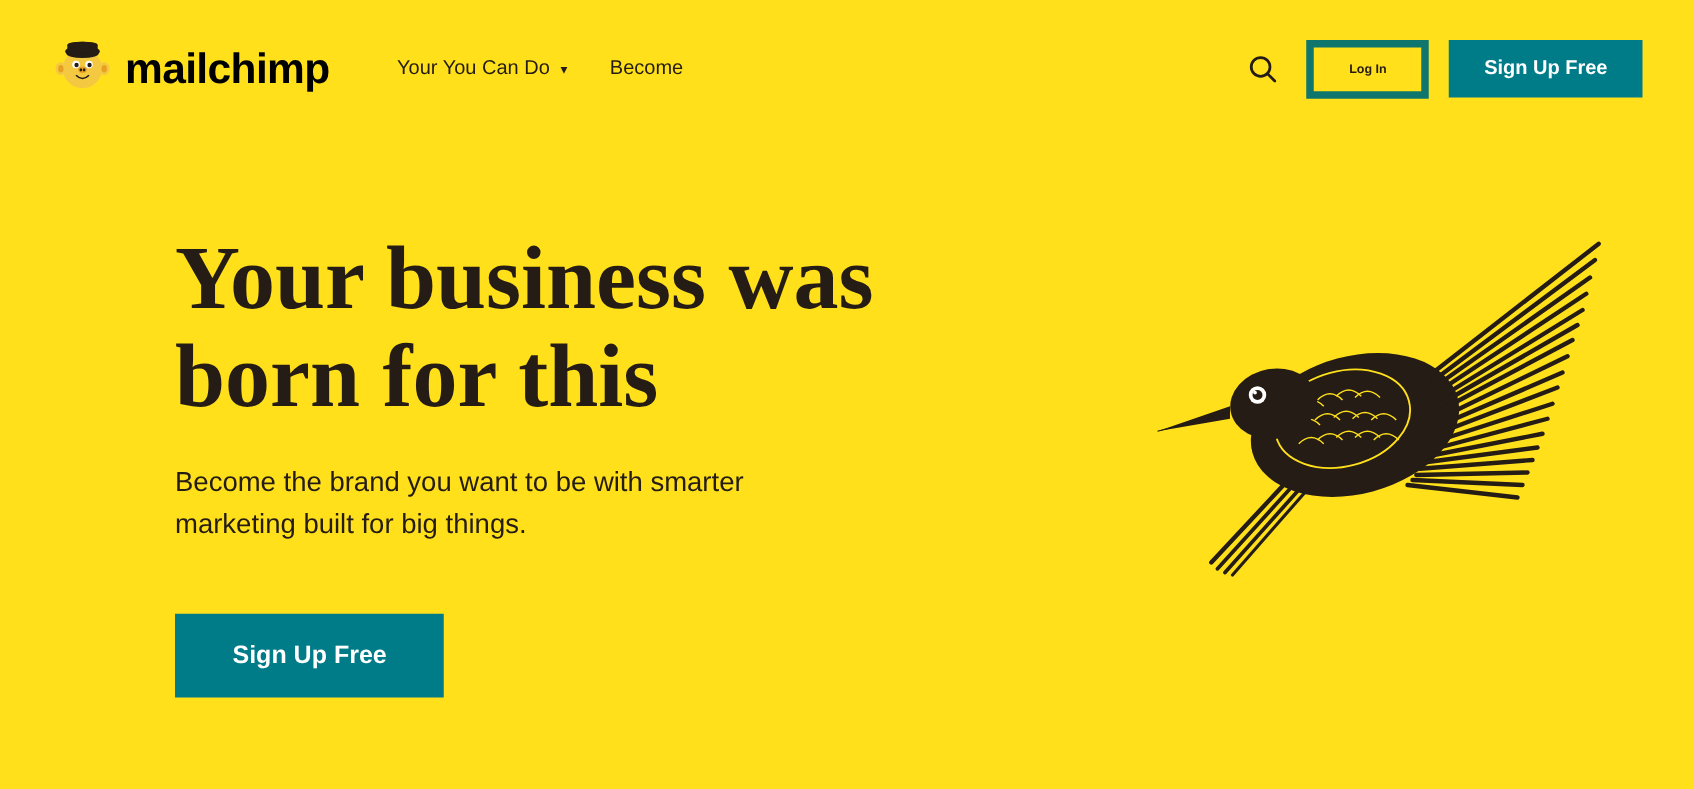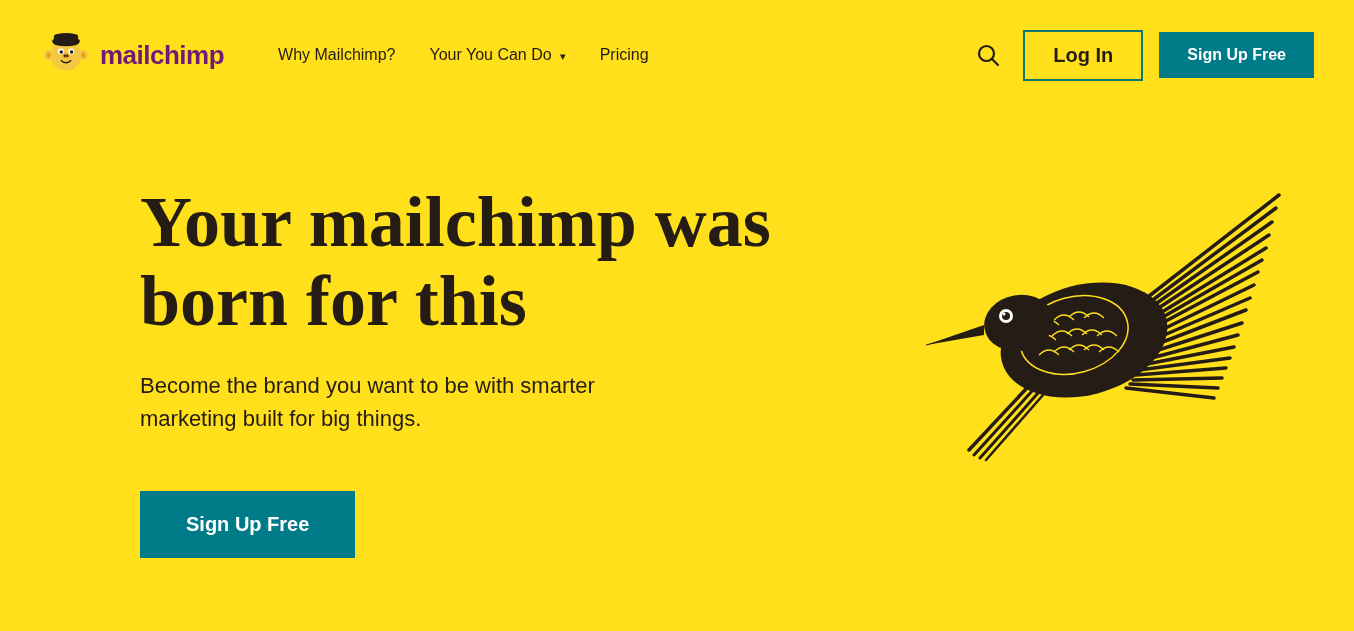--- a/index.html
+++ b/index.html
@@ -22,23 +22,23 @@
 
     .logo-area {
       display: flex;
       align-items: center;
       gap: 8px;
       margin-right: 40px;
       text-decoration: none;
     }
 
     .logo-text {
-      font-size: 26px;
+      font-size: 34px;
       font-weight: 800;
-      color: #701a75;
+      color: #000000;
       letter-spacing: -0.5px;
       text-align: right;
     }
 
     .nav-links {
       display: flex;
       align-items: center;
       gap: 6px;
       flex: 1;
     }
@@ -62,24 +62,24 @@
     .search-icon-btn {
       background: none;
       border: none;
       cursor: pointer;
       padding: 8px;
       display: flex;
       align-items: center;
     }
 
     .login-btn {
-      border: 2px solid #0f766e;
+      border: 6px solid #0f766e;
       background: transparent;
       color: #241C15;
-      font-size: 20px;
+      font-size: 10px;
       font-weight: 600;
       padding: 12px 28px;
       cursor: pointer;
       white-space: nowrap;
     }
 
     .signup-btn-nav {
       background: #007C89;
       color: #fff;
       font-size: 16px;
@@ -184,44 +184,43 @@
       <ellipse cx="50" cy="30" rx="2.5" ry="3.5" fill="#E8A020"></ellipse>
 
       <ellipse cx="30" cy="16" rx="15" ry="4" fill="#241C15"></ellipse>
       <rect x="16" y="8" width="28" height="8" fill="#241C15"></rect>
       <ellipse cx="30" cy="8" rx="14" ry="3" fill="#241C15"></ellipse>
     </svg>
     <span class="logo-text">mailchimp</span>
   </div>
 
   <div class="nav-links">
-    <a class="nav-link">Why Mailchimp?</a>
     <a class="nav-link">
       <span>Your You Can Do</span>
       <span style="font-size:11px; margin-left:4px;">▾</span>
     </a>
-    <a class="nav-link">Pricing</a>
+    <a class="nav-link">Become</a>
   </div>
 
   <div class="nav-right">
     <button class="search-icon-btn">
       <svg width="22" height="22" viewBox="0 0 22 22" fill="none" xmlns="http://www.w3.org/2000/svg">
         <circle cx="9.5" cy="9.5" r="7.5" stroke="#241C15" stroke-width="2.2"></circle>
         <line x1="15.5" y1="15.5" x2="21" y2="21" stroke="#241C15" stroke-width="2.2" stroke-linecap="round"></line>
       </svg>
     </button>
     <button class="login-btn">Log In</button>
     <button class="signup-btn-nav">Sign Up Free</button>
   </div>
 </nav>
 
 <section class="hero">
   <div class="hero-content">
     <h1 class="hero-title">
-      <span>Your mailchimp was</span><br>
+      <span>Your business was</span><br>
       <span>born for this</span>
     </h1>
     <p class="hero-subtitle">Become the brand you want to be with smarter marketing built for big things.</p>
     <button class="signup-btn-hero">Sign Up Free</button>
   </div>
 
   <div class="bird-area">
     <svg width="400" height="380" viewBox="0 0 400 380" xmlns="http://www.w3.org/2000/svg">
 
       <ellipse cx="200" cy="200" rx="85" ry="55" fill="#241C15" transform="rotate(-15 200 200)"></ellipse>

